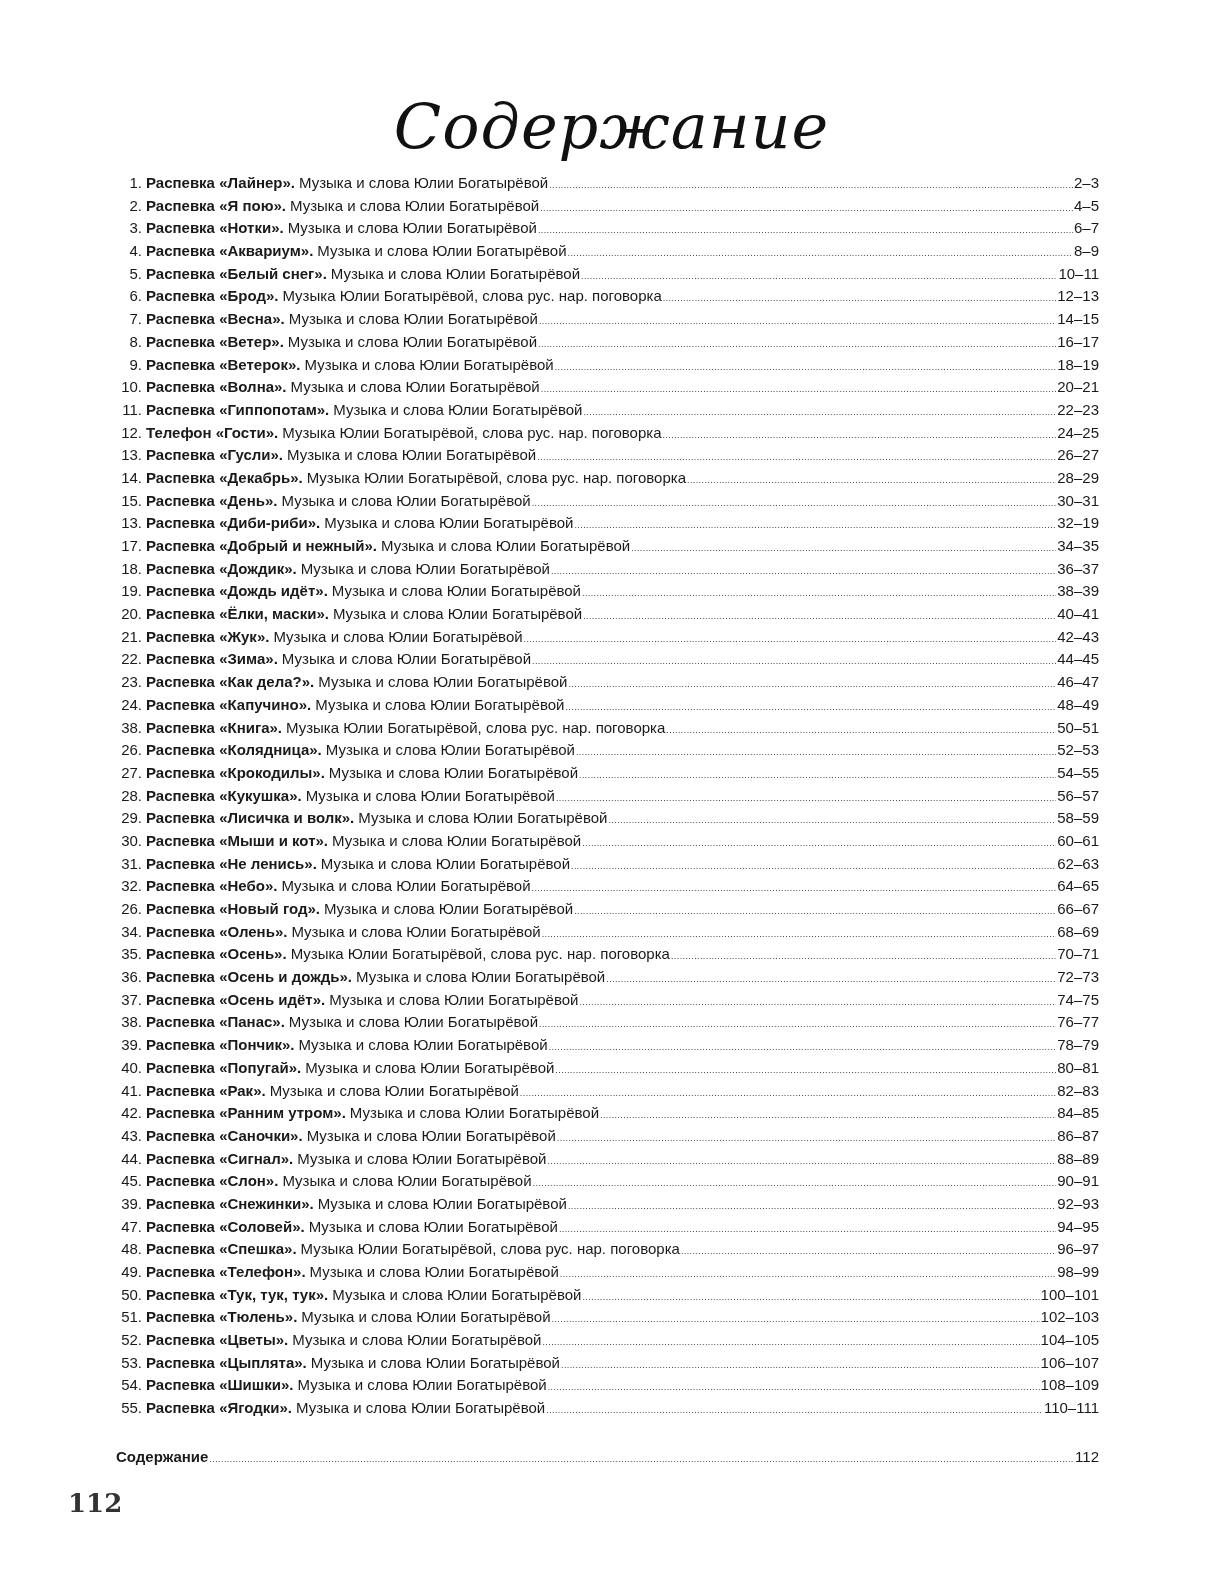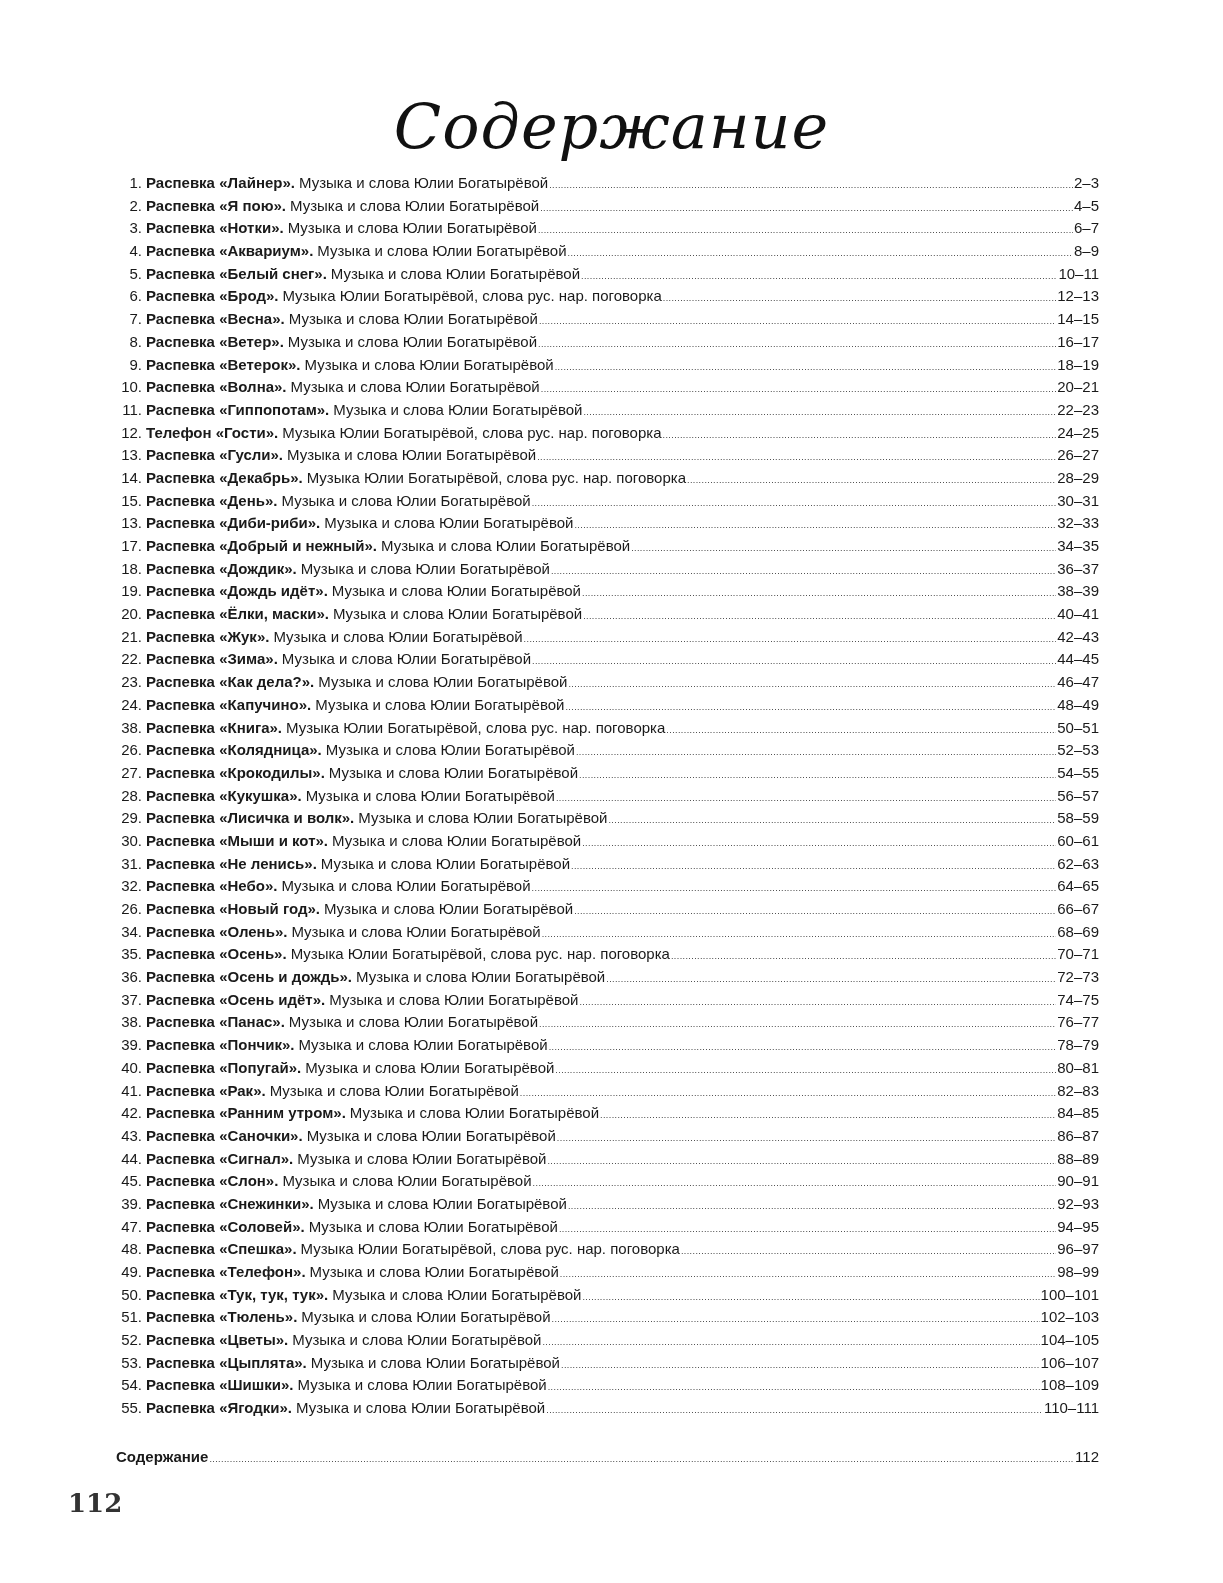--- a/index.html
+++ b/index.html
@@ -145,21 +145,21 @@
     <span class="name">Распевка «День».</span>
     <span class="credit">Музыка и слова Юлии Богатырёвой</span>
     <span class="leader"></span>
     <span class="pages">30–31</span>
   </div>
     <div class="row">
     <span class="num">13.</span>
     <span class="name">Распевка «Диби-риби».</span>
     <span class="credit">Музыка и слова Юлии Богатырёвой</span>
     <span class="leader"></span>
-    <span class="pages">32–33</span>
+    <span class="pages">32–19</span>
   </div>
     <div class="row">
     <span class="num">17.</span>
     <span class="name">Распевка «Добрый и нежный».</span>
     <span class="credit">Музыка и слова Юлии Богатырёвой</span>
     <span class="leader"></span>
     <span class="pages">34–35</span>
   </div>
     <div class="row">
     <span class="num">18.</span>

